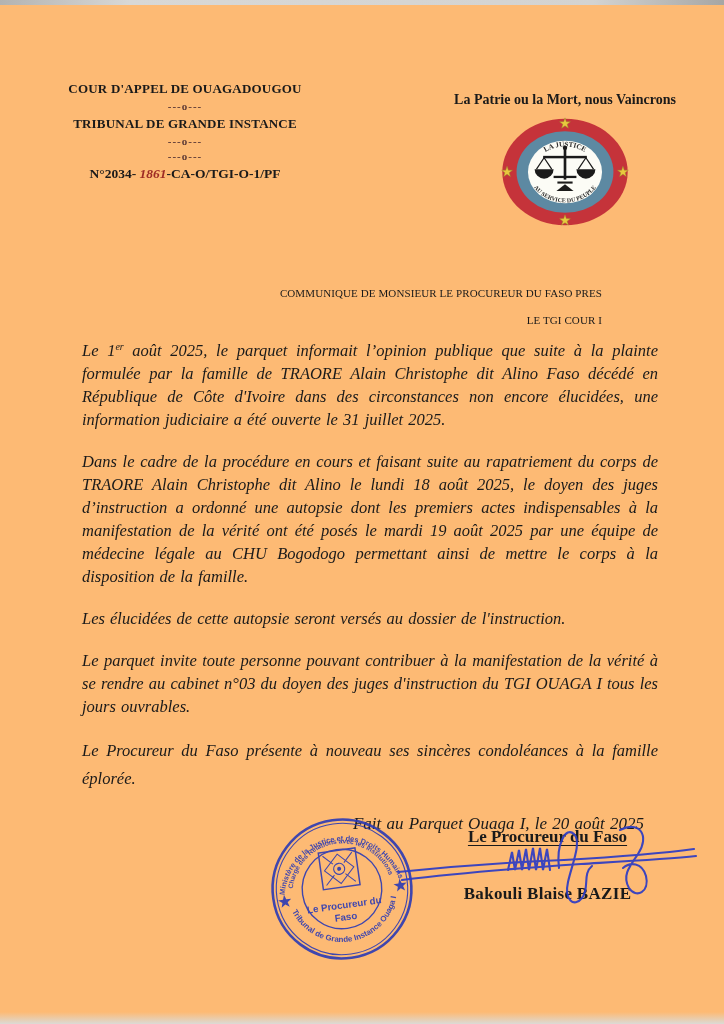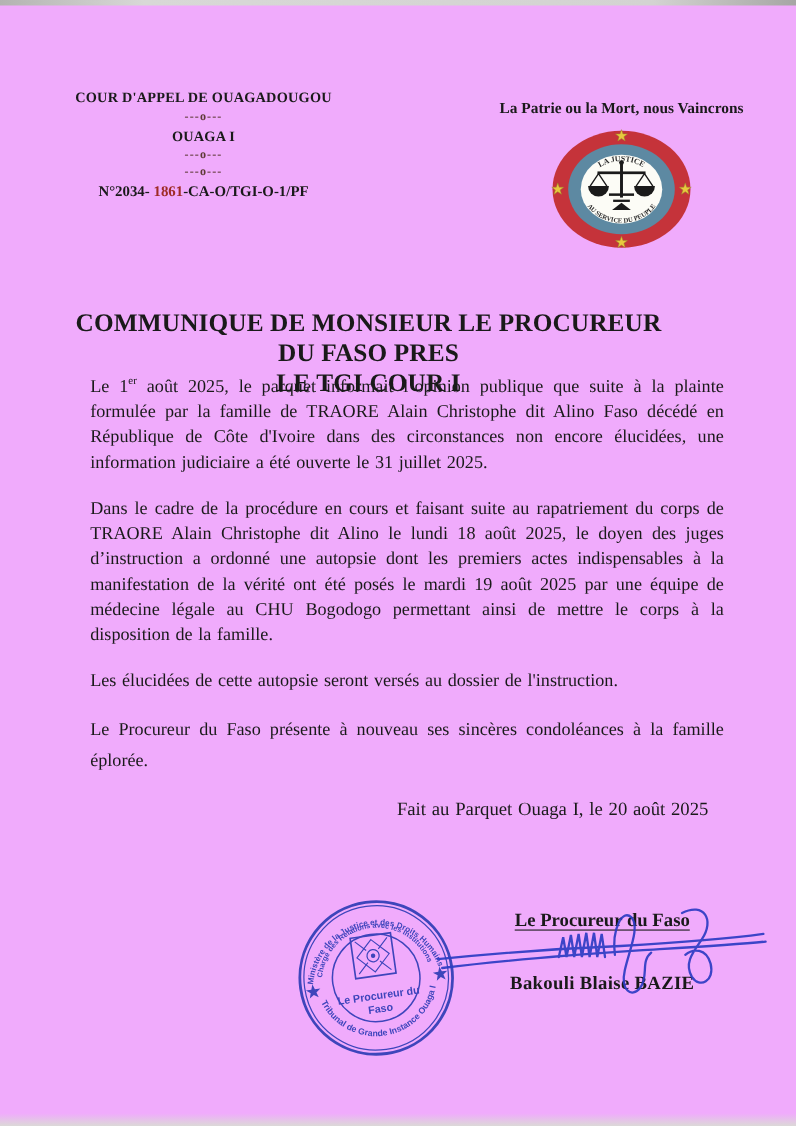--- a/index.html
+++ b/index.html
@@ -1,40 +1,40 @@
 <!DOCTYPE html>
 <html lang="fr"><head>
 <meta charset="utf-8">
 <style>
   html,body{margin:0;padding:0;background:#888;}
-  .page{position:relative;width:724px;height:1024px;background:#f0abfc;
+  .page{position:relative;width:724px;height:1024px;background:#fdba74;
         font-family:"Liberation Serif",serif;color:#1a1a1a;overflow:hidden;margin:0 auto;}
   .edge-top{position:absolute;top:0;left:0;right:0;height:5px;
         background:linear-gradient(to right,#b3b3b1,#d8d8d6 18%,#d3d3d1 82%,#a6a6a4);}
   .edge-bottom{position:absolute;bottom:0;left:0;right:0;height:12px;
         background:linear-gradient(to top,#dbdad6,rgba(252,252,250,0));}
 
   
   .header-left{position:absolute;left:40px;top:80px;width:290px;text-align:center;font-weight:bold;}
   .hl-line{font-size:13px;line-height:17px;letter-spacing:.2px;}
   .hl-sep{font-size:11px;line-height:12px;margin:3px 0;color:#5e3a36;letter-spacing:1px;font-weight:bold;}
   .hl-ref{font-size:13.5px;margin-top:4px;white-space:pre;}
-  .ref-red{color:#9e2b25;}
+  .ref-red{color:#9e2b25;font-style:italic;}
 
   
   .header-right{position:absolute;left:428px;top:90px;width:274px;text-align:center;font-weight:bold;}
   .country{font-size:14.5px;line-height:20px;letter-spacing:.4px;}
   .motto{font-size:14px;line-height:19px;}
   .seal{width:134px;height:114px;margin-top:6px;}
 
-  .doc-title{position:absolute;left:68px;top:280px;width:534px;text-align:center;
-        font-weight:bold;font-size:23px;line-height:27px;letter-spacing:.1px;}
+  .doc-title{position:absolute;left:68px;top:280px;width:534px;text-align:right;
+        font-weight:normal;font-size:11px;line-height:27px;letter-spacing:.1px;}
 
   .body-text{position:absolute;left:82px;top:339px;width:576px;font-size:16.5px;
-        line-height:23px;text-align:justify;word-spacing:.06em;}
+        line-height:23px;text-align:justify;word-spacing:.06em;font-style:italic;}
   .body-text p{margin:0 0 19px;}
   .body-text sup{font-size:10px;line-height:0;}
   .p5{line-height:28px;}
   .place-date{text-align:right;padding-right:14px;font-size:17px;margin-top:2px;}
 
   .signoff{position:absolute;left:440px;top:827px;width:215px;text-align:center;
         font-weight:bold;font-size:17px;}
   .role{text-decoration:underline;text-underline-offset:3px;}
   .name{margin-top:37px;letter-spacing:.3px;}
 
@@ -47,21 +47,21 @@
 </head>
 <body>
 
 <div class="page">
   <div class="edge-top"></div>
   <div class="edge-bottom"></div>
 
   <div class="header-left">
     <div class="hl-line">COUR D'APPEL DE OUAGADOUGOU</div>
     <div class="hl-sep">---o---</div>
-    <div class="hl-line">OUAGA I</div>
+    <div class="hl-line">TRIBUNAL DE GRANDE INSTANCE</div>
     <div class="hl-sep">---o---</div>
     <div class="hl-sep">---o---</div>
     <div class="hl-ref"><span>N°2034- </span><span class="ref-red">1861</span><span>-CA-O/TGI-O-1/PF</span></div>
   </div>
 
   <div class="header-right">
     <div class="motto">La Patrie ou la Mort, nous Vaincrons</div>
 
     <svg class="seal" viewBox="0 0 140 120" aria-hidden="true">
       <ellipse cx="70" cy="60" rx="66" ry="56" fill="#c5333a"></ellipse>
@@ -95,20 +95,21 @@
 
   <div class="doc-title">
     <div>COMMUNIQUE DE MONSIEUR LE PROCUREUR DU FASO PRES</div>
     <div>LE TGI COUR I</div>
   </div>
 
   <div class="body-text">
     <p><span>Le 1</span><sup>er</sup><span> août 2025, le parquet informait l’opinion publique que suite à la plainte formulée par la famille de TRAORE Alain Christophe dit Alino Faso décédé en République de Côte d'Ivoire dans des circonstances non encore élucidées, une information judiciaire a été ouverte le 31 juillet 2025.</span></p>
     <p>Dans le cadre de la procédure en cours et faisant suite au rapatriement du corps de TRAORE Alain Christophe dit Alino le lundi 18 août 2025, le doyen des juges d’instruction a ordonné une autopsie dont les premiers actes indispensables à la manifestation de la vérité ont été posés le mardi 19 août 2025 par une équipe de médecine légale au CHU Bogodogo permettant ainsi de mettre le corps à la disposition de la famille.</p>
     <p>Les élucidées de cette autopsie seront versés au dossier de l'instruction.</p>
+    <p>Le parquet invite toute personne pouvant contribuer à la manifestation de la vérité à se rendre au cabinet n°03 du doyen des juges d'instruction du TGI OUAGA I tous les jours ouvrables.</p>
     <p class="p5">Le Procureur du Faso présente à nouveau ses sincères condoléances à la famille éplorée.</p>
     <div class="place-date">Fait au Parquet Ouaga I, le 20 août 2025</div>
   </div>
 
   <div class="signoff">
     <div class="role">Le Procureur du Faso</div>
     <div class="name">Bakouli Blaise BAZIE</div>
   </div>
 
   <svg class="stamp" viewBox="0 0 160 160" aria-hidden="true">

